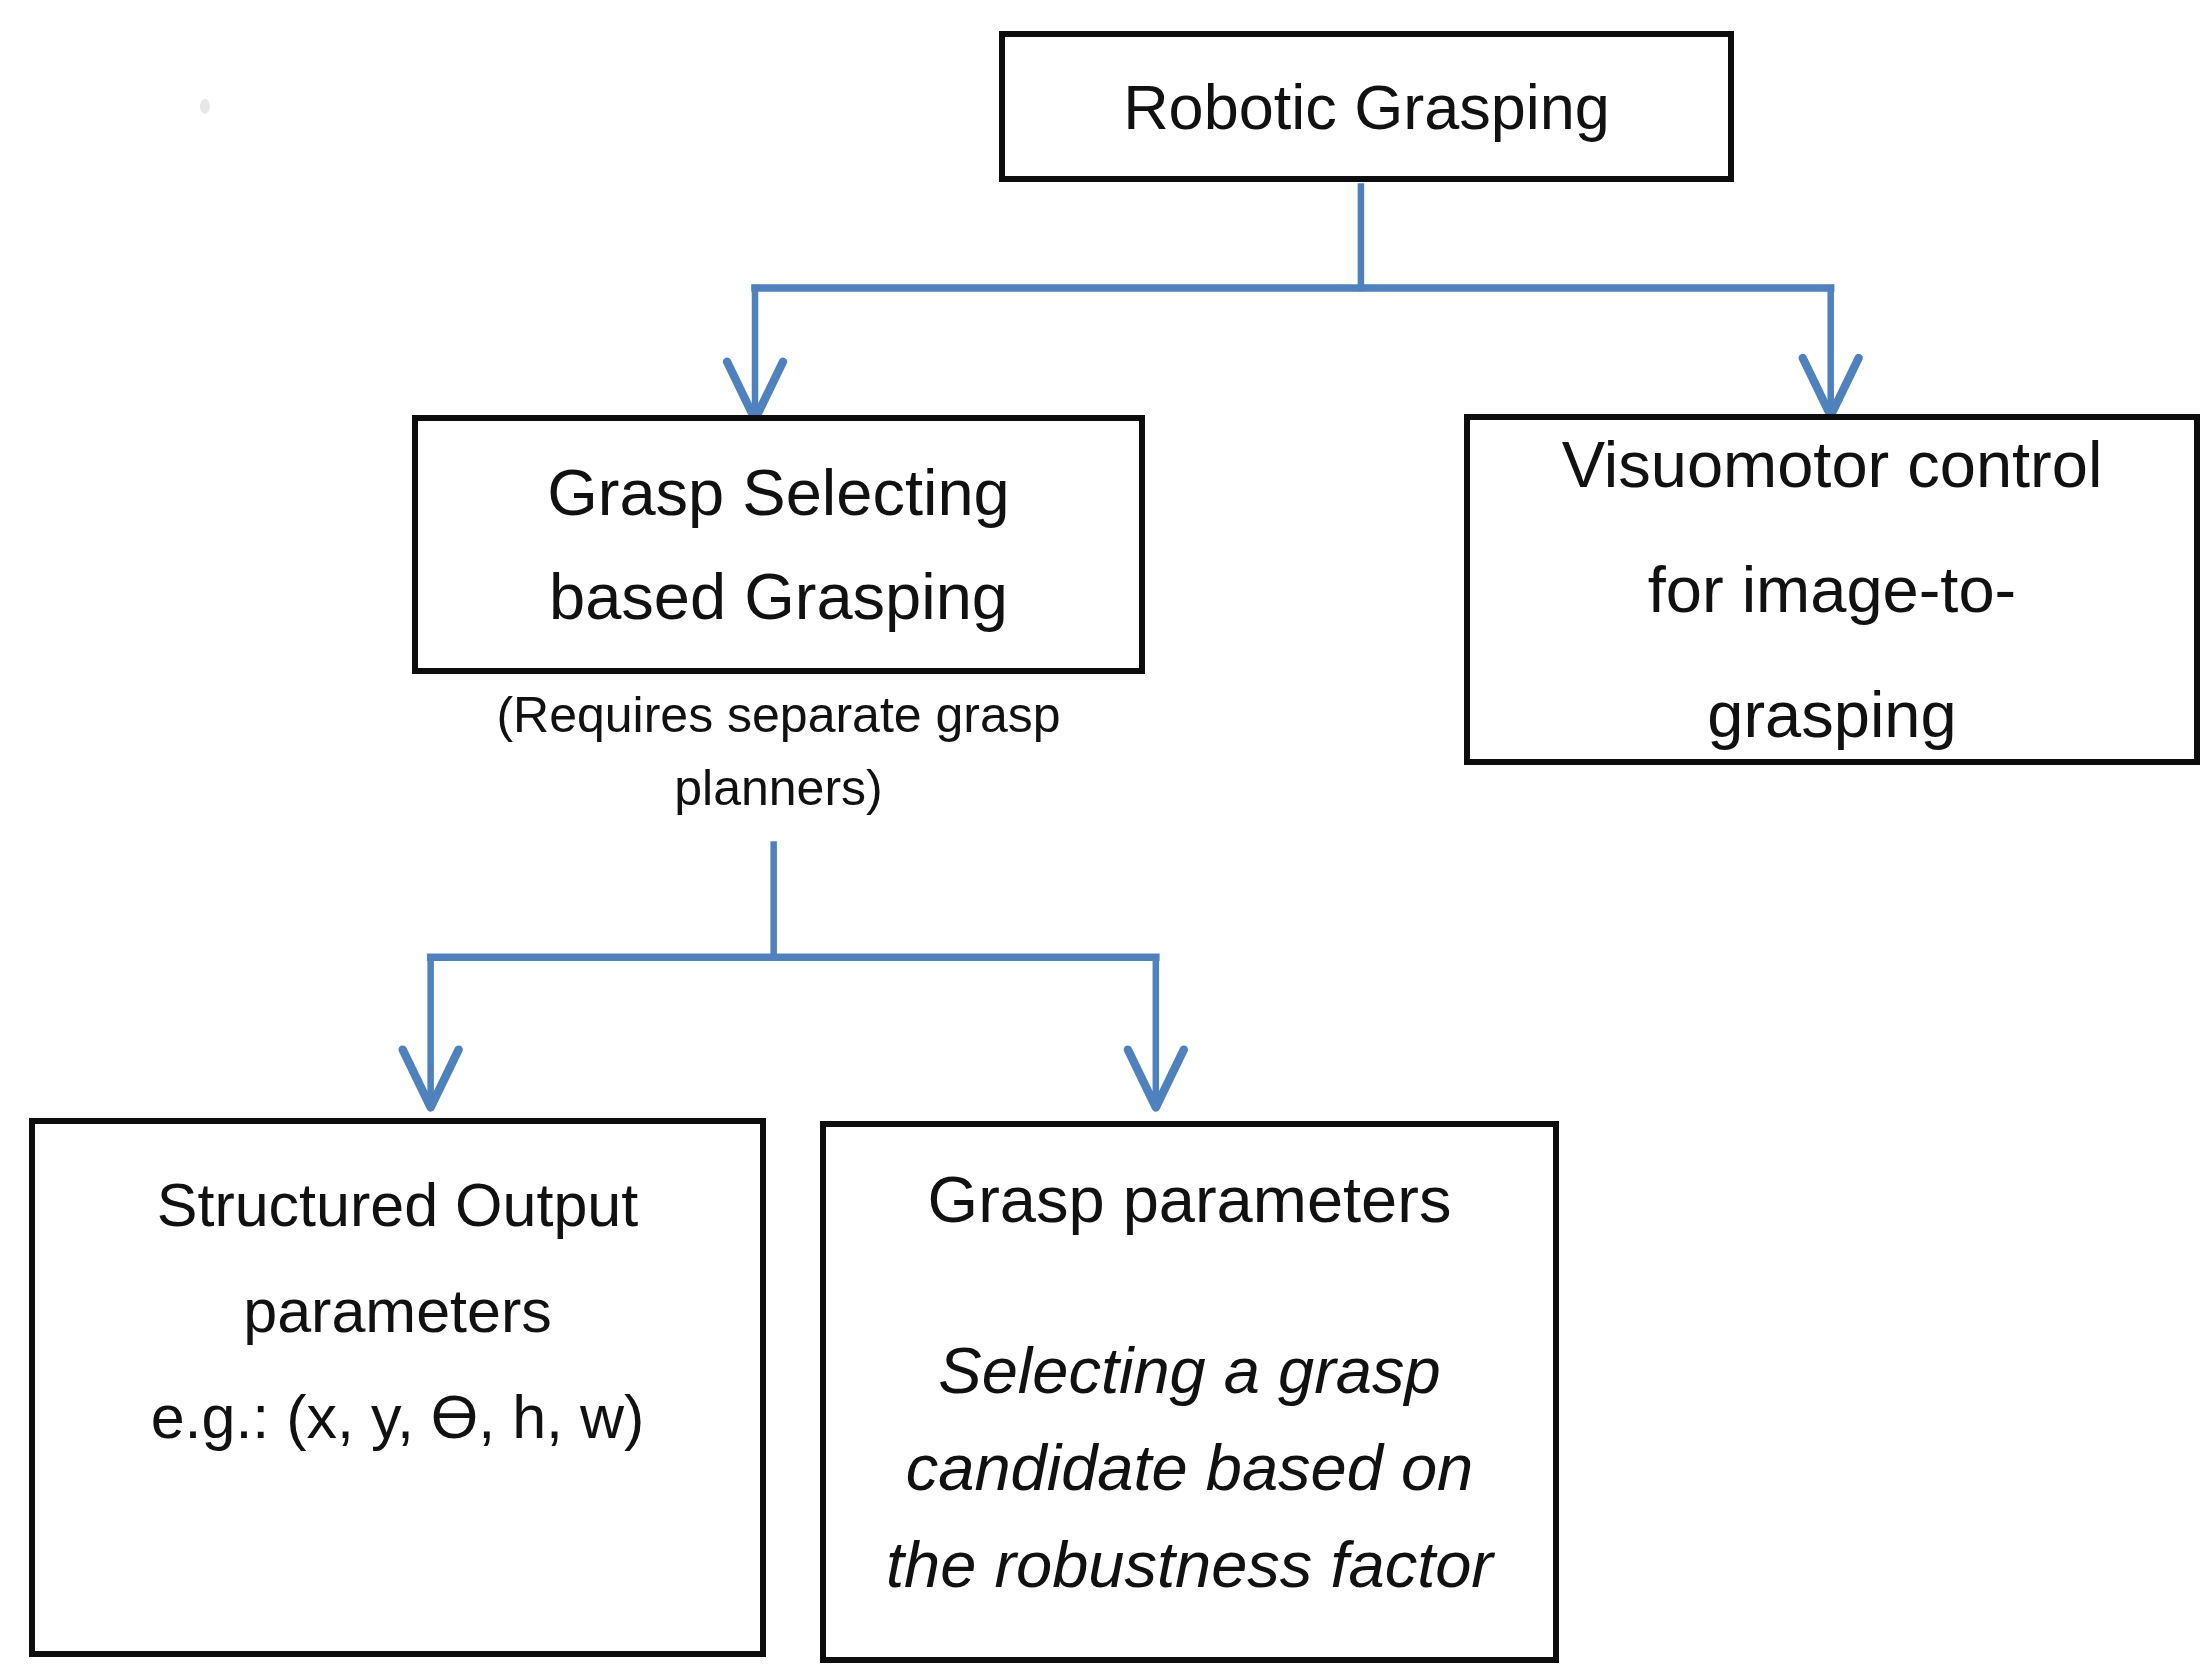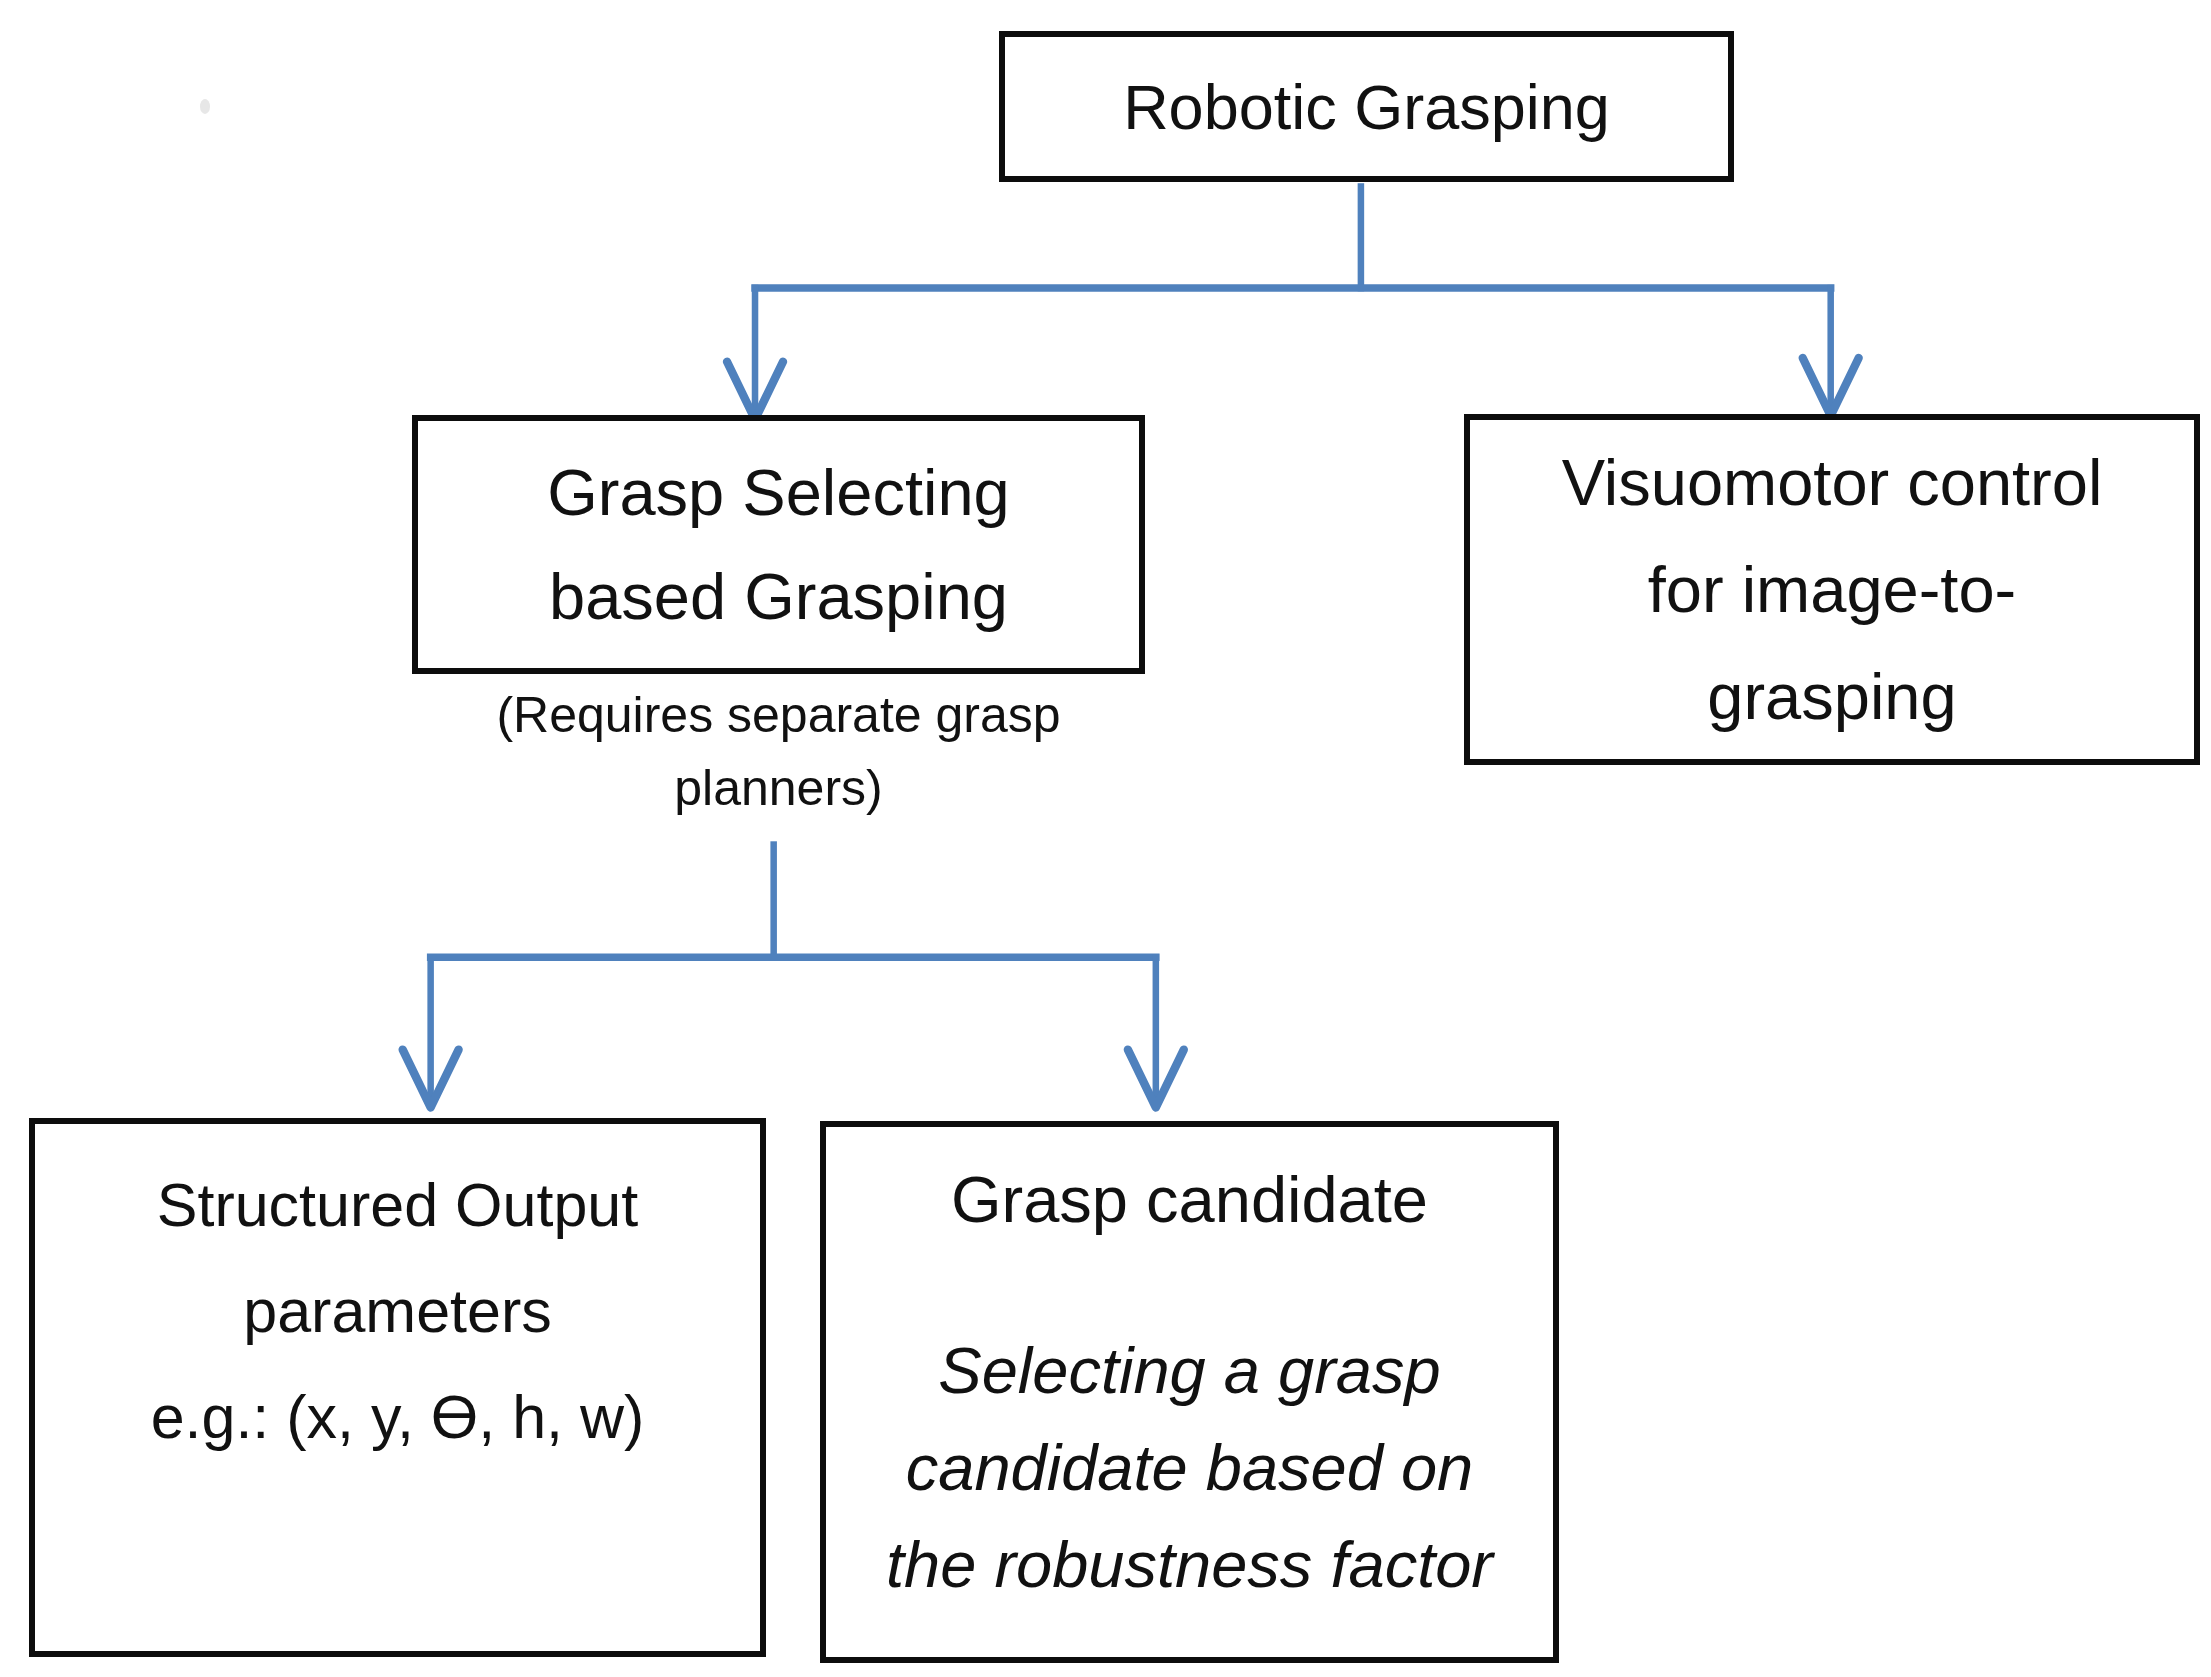--- a/index.html
+++ b/index.html
@@ -18,21 +18,21 @@
   .box{
     position:absolute;box-sizing:border-box;
     border:6.5px solid var(--border,#0d0d0d);
     background:#fff;
     display:flex;flex-direction:column;align-items:center;justify-content:center;
     text-align:center;
   }
   .box .line{display:block;white-space:nowrap;}
   .box-root{left:999px;top:31px;width:735px;height:151px;font-size:63px;}
   .box-grasp-detection{left:412px;top:415px;width:733px;height:259px;font-size:65px;line-height:104px;}
-  .box-visuomotor{left:1464px;top:414px;width:736px;height:351px;font-size:65px;line-height:107px;}
+  .box-visuomotor{left:1464px;top:414px;width:736px;height:351px;font-size:65px;line-height:107px;gap:18px;}
   .box-structured-output{left:29px;top:1118px;width:737px;height:539px;font-size:61px;line-height:106px;justify-content:flex-start;padding-top:28px;}
   .box-grasp-robustness{left:820px;top:1121px;width:739px;height:542px;font-size:65px;line-height:98px;justify-content:flex-start;padding-top:24px;}
   .detail-block{margin-top:73px;font-style:italic;line-height:97px;}
   .caption{
     position:absolute;left:412px;top:679px;width:733px;
     text-align:center;font-size:50px;line-height:73px;color:var(--text,#111);
   }
   .caption .line{display:block;white-space:nowrap;}
   .stray-mark{
     position:absolute;left:200px;top:99px;width:10.3px;height:15px;
@@ -85,21 +85,21 @@
     <span class="line">grasping</span>
   </div>
 
   <div class="box box-structured-output">
     <span class="line">Structured Output</span>
     <span class="line">parameters</span>
     <span class="line">e.g.: (x, y, Ɵ, h, w)</span>
   </div>
 
   <div class="box box-grasp-robustness">
-    <span class="line">Grasp candidate</span>
+    <span class="line">Grasp parameters</span>
     <span class="detail-block">
       <span class="line">Selecting a grasp</span>
       <span class="line">candidate based on</span>
       <span class="line">the robustness factor</span>
     </span>
   </div>
 
 </div>
 
 

